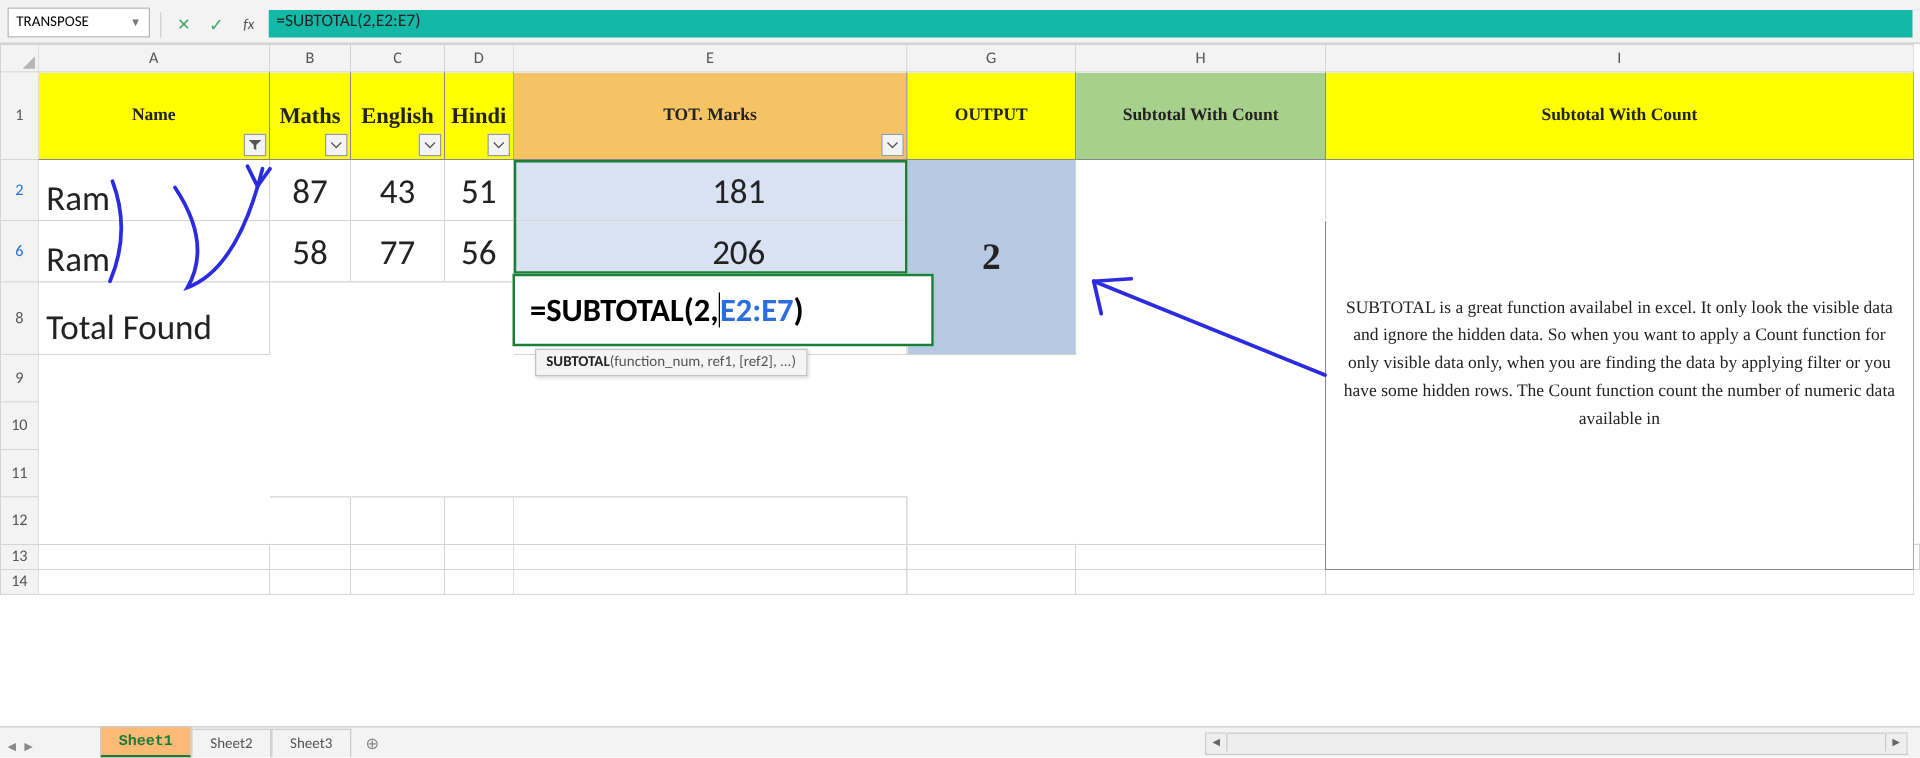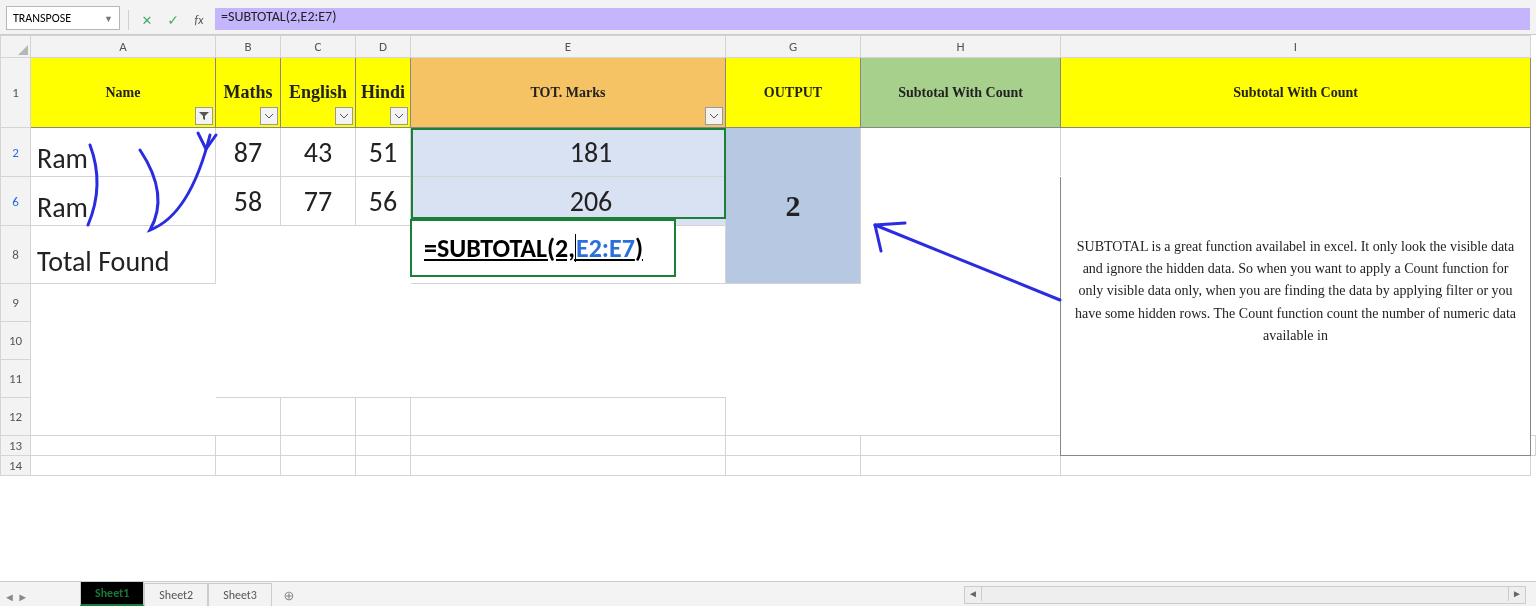--- a/index.html
+++ b/index.html
@@ -47,21 +47,21 @@
     color: #666;
     font-size: 14px;
   }
   .fb-x { color: #4a6; font-size: 13px; }
   .fb-check { color: #4a6; }
   .fb-fx { font-style: italic; font-size: 12px; color: #555; }
   .formula-input {
     flex: 1;
     height: 22px;
     border: none;
-    background: #c4b5fd;
+    background: #14b8a6;
     font-size: 14px;
     padding: 0 6px;
     color: #222;
     margin-top: 25px;
   }
 
   
   .grid-wrap {
     position: relative;
     width: 1536px;
@@ -280,24 +280,25 @@
     padding: 0 14px;
     border: 1px solid #ccc;
     border-bottom: none;
     background: #f3f3f3;
     font-size: 12px;
     color: #555;
     display: flex;
     align-items: center;
   }
   .tab.active {
-    background: #000000;
+    background: #fdba74;
     color: #1a7a3a;
     font-weight: bold;
     border-bottom: 2px solid #1a7a3a;
+    font-family: Liberation Mono, monospace;
   }
   .new-sheet {
     width: 22px;
     height: 22px;
     display: flex;
     align-items: center;
     justify-content: center;
     color: #888;
     margin-left: 6px;
   }
@@ -544,27 +545,30 @@
           <td></td>
           <td></td>
           <td></td>
           <td></td>
     </tr>
   </tbody>
     </table>
 
   <div class="sel-range" style="left:411px; top:93px; width:315px; height:91px;"></div>
 
-  <div class="edit-cell" style="left:410px; top:184px; width:266px; height:58px;text-decoration:underline;">
+  <div class="edit-cell" style="left:410px; top:184px; width:337px; height:58px;">
     <span>=SUBTOTAL(2,</span>
       <span class="caret"></span>
       <span class="ref-blue">E2:E7</span>
       <span>)</span>
   </div>
 
+  <div class="func-tip" style="left:428px; top:244px;">
+    <b>SUBTOTAL</b><span>(function_num, ref1, [ref2], ...)</span>
+  </div>
 
   <svg class="ink" style="left:80px; top:90px; width:150px; height:130px;">
     <path d="M10 20 q15 40 -2 80"></path>
     <path d="M60 25 q30 45 10 80 q40 -15 60 -95"></path>
     <path d="M118 8 l8 16 l10 -14"></path>
   </svg>
   <svg class="ink" style="left:860px; top:175px; width:210px; height:100px;">
     <path d="M200 90 L15 15"></path>
     <path d="M15 15 l30 -2 M15 15 l6 26"></path>
   </svg>

